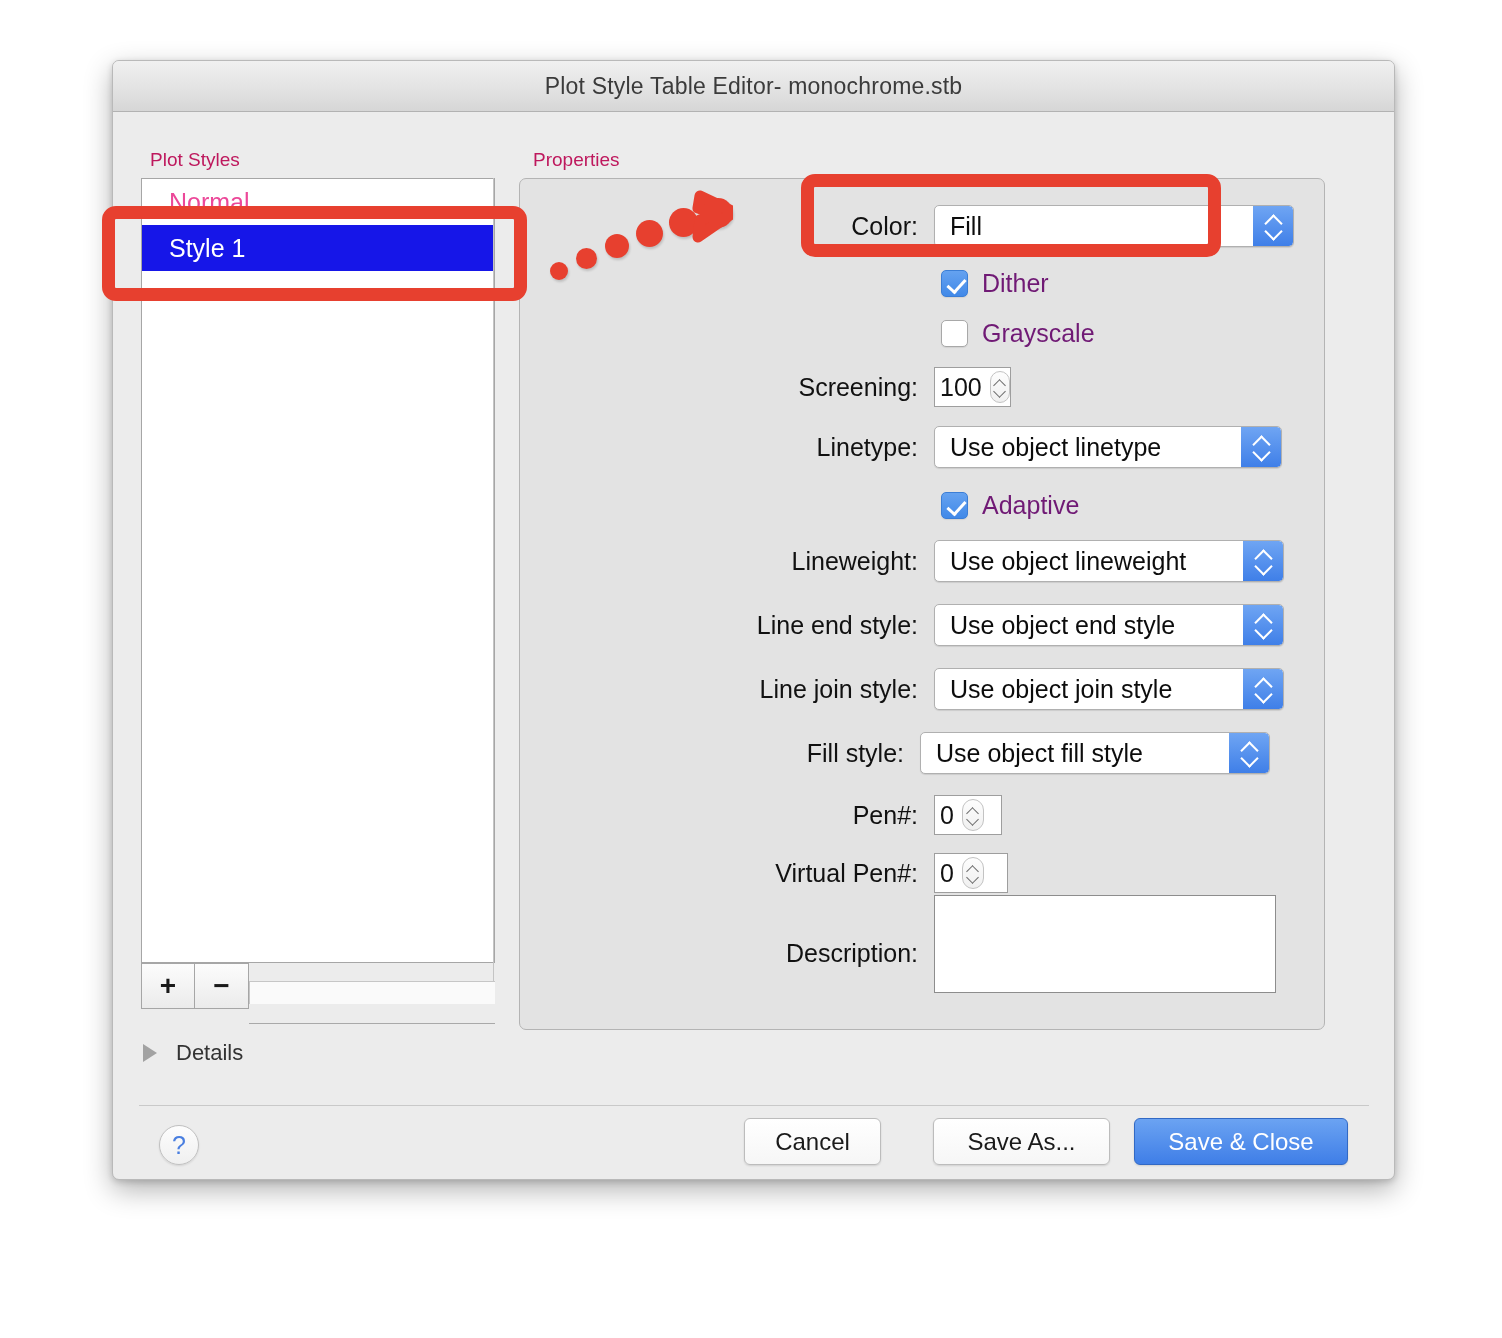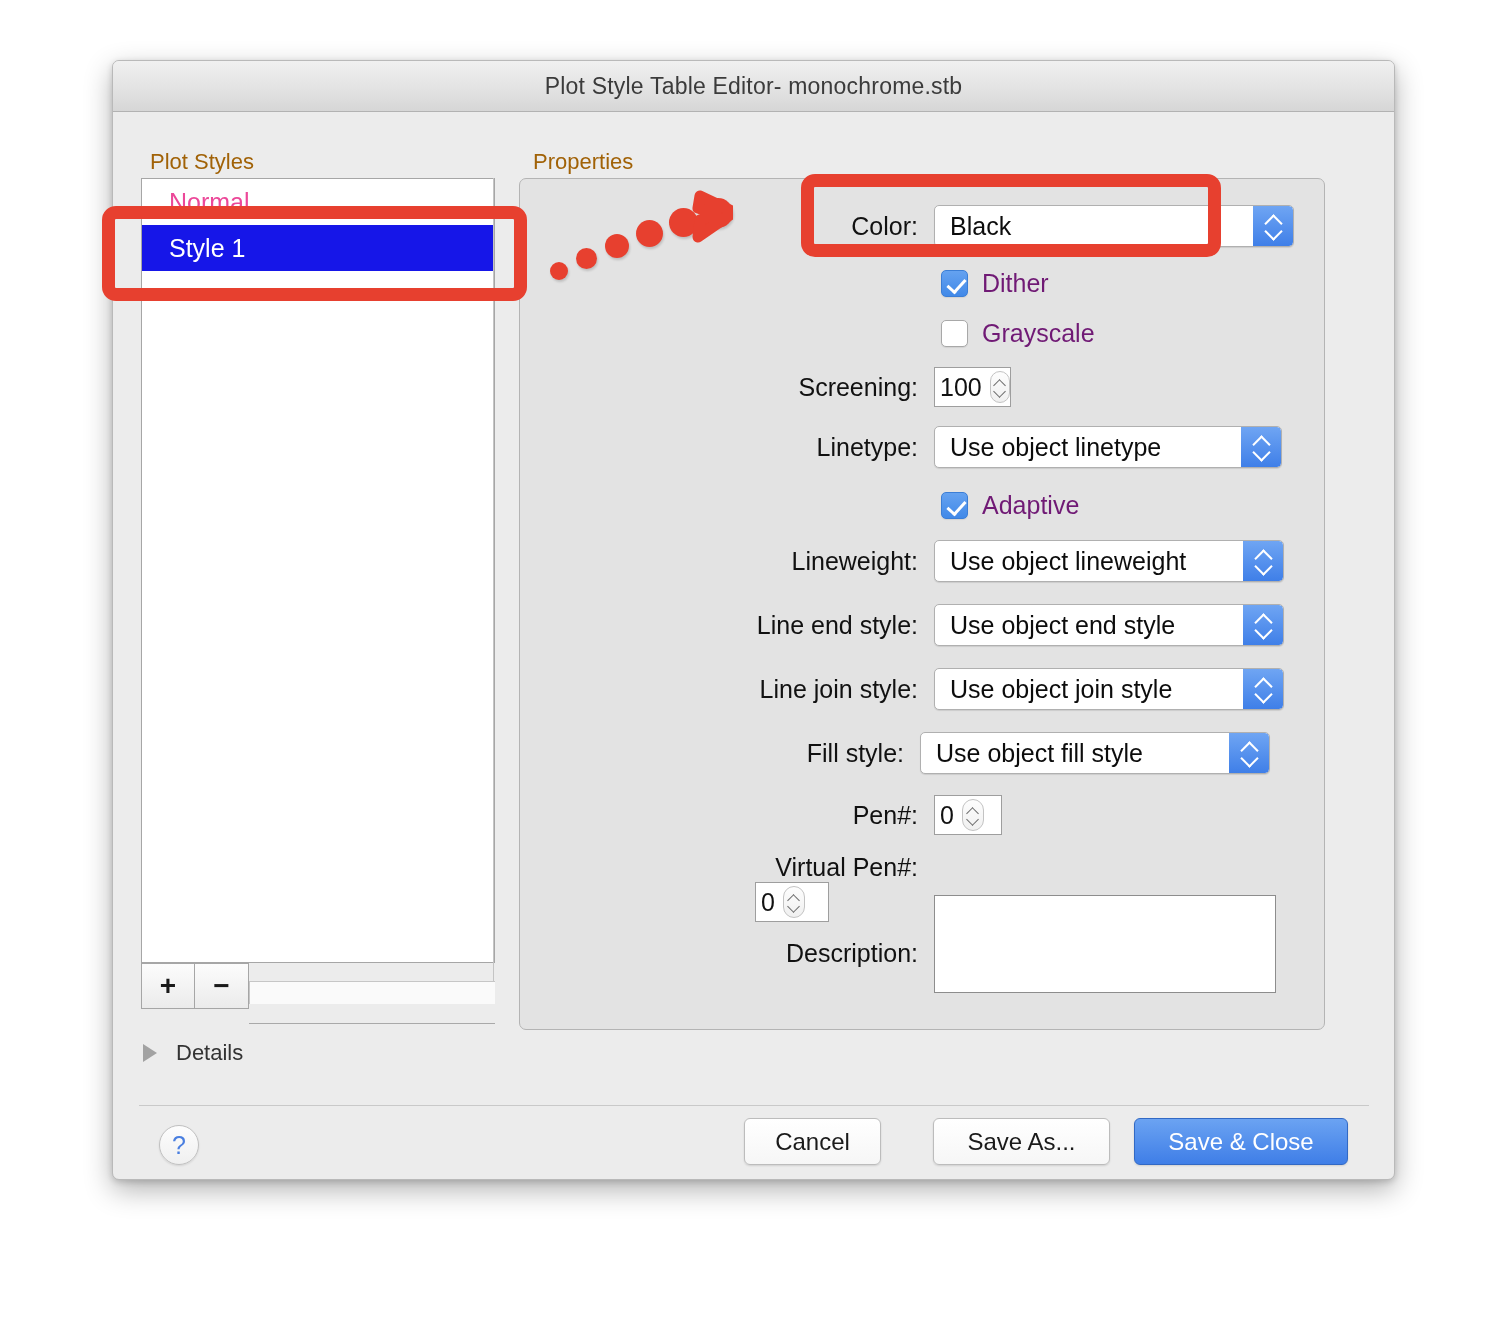--- a/index.html
+++ b/index.html
@@ -32,21 +32,21 @@
   }
   .titlebar-text {
     font-size: 23px; color: #3b3b3b; letter-spacing: 0.2px;
   }
 
   .body-area { position: absolute; left: 0; top: 51px; width: 100%; height: 1069px; }
 
   
   .group-label {
     position: absolute;
-    font-size: 22px; color: #a16207;
+    font-size: 19px; color: #be185d;
   }
   #lbl-plotstyles { left: 37px; top: 37px; }
   #lbl-properties { left: 420px; top: 37px; }
 
   
   .list-frame {
     position: absolute;
     left: 28px; top: 66px;
     width: 354px; height: 785px;
     background: #ffffff;
@@ -296,21 +296,21 @@
         </div>
         <div class="hscroll-track"></div>
         <div class="hscroll-shade"></div>
       </div>
 
       <div class="props-box">
 
         <div class="row" style="left: 218px; top: 26px;">
           <div class="row-label" style="width: 180px;">Color:</div>
           <div class="popup" style="width: 360px; margin-left: 16px;">
-            <span class="popup-value">Black</span>
+            <span class="popup-value">Fill</span>
             <span class="popup-arrows">
               <span class="chev up"></span>
               <span class="chev down"></span>
             </span>
           </div>
         </div>
 
         <div class="cbrow" style="left: 421px; top: 90px;">
           <span class="cbox checked"></span>
           <span class="cb-label">Dither</span>
@@ -396,21 +396,21 @@
           <div class="row-label" style="width: 180px;">Pen#:</div>
           <div class="stepper" style="width: 68px; margin-left: 16px;">
             <span class="stepper-val">0</span>
             <span class="stepper-arrows">
               <span class="schev up"></span>
               <span class="schev down"></span>
             </span>
           </div>
         </div>
 
-        <div class="row" style="left: 130px; top: 674px; flex-direction: column;">
+        <div class="row" style="left: 130px; top: 674px;">
           <div class="row-label" style="width: 268px;">Virtual Pen#:</div>
           <div class="stepper" style="width: 74px; margin-left: 16px;">
             <span class="stepper-val">0</span>
             <span class="stepper-arrows">
               <span class="schev up"></span>
               <span class="schev down"></span>
             </span>
           </div>
         </div>
 

